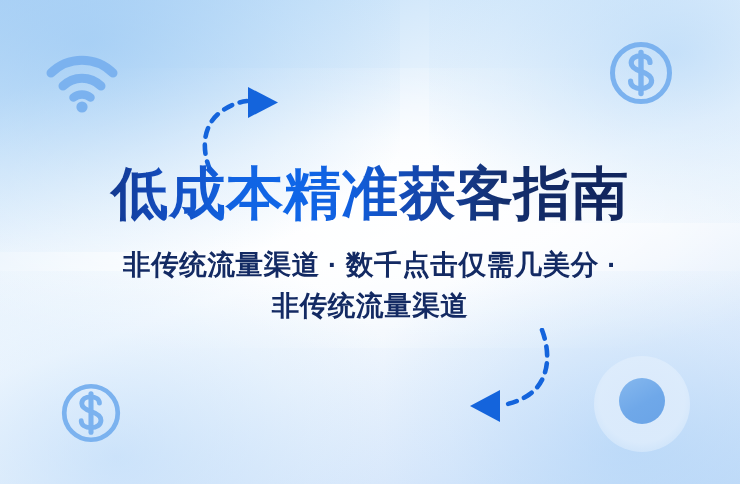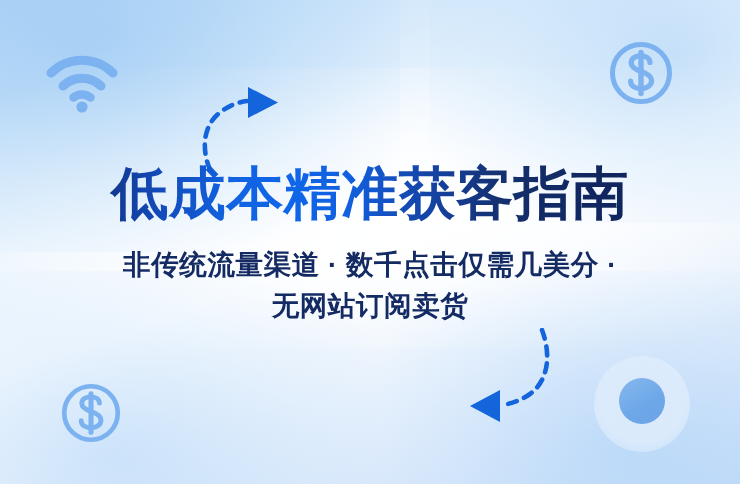--- a/index.html
+++ b/index.html
@@ -233,17 +233,17 @@
       <div class="dot-outer"></div>
       <div class="dot-inner"></div>
     </div>
 
   </div>
 
   <div class="text-block">
     <h1 class="headline">低成本精准获客指南</h1>
     <p class="subtitle">
       <span class="sub-line">非传统流量渠道 · 数千点击仅需几美分 ·</span>
-      <span class="sub-line">无网站订阅卖货</span>
+      <span class="sub-line">非传统流量渠道</span>
     </p>
   </div>
 
 </div>
 
 </body></html>

